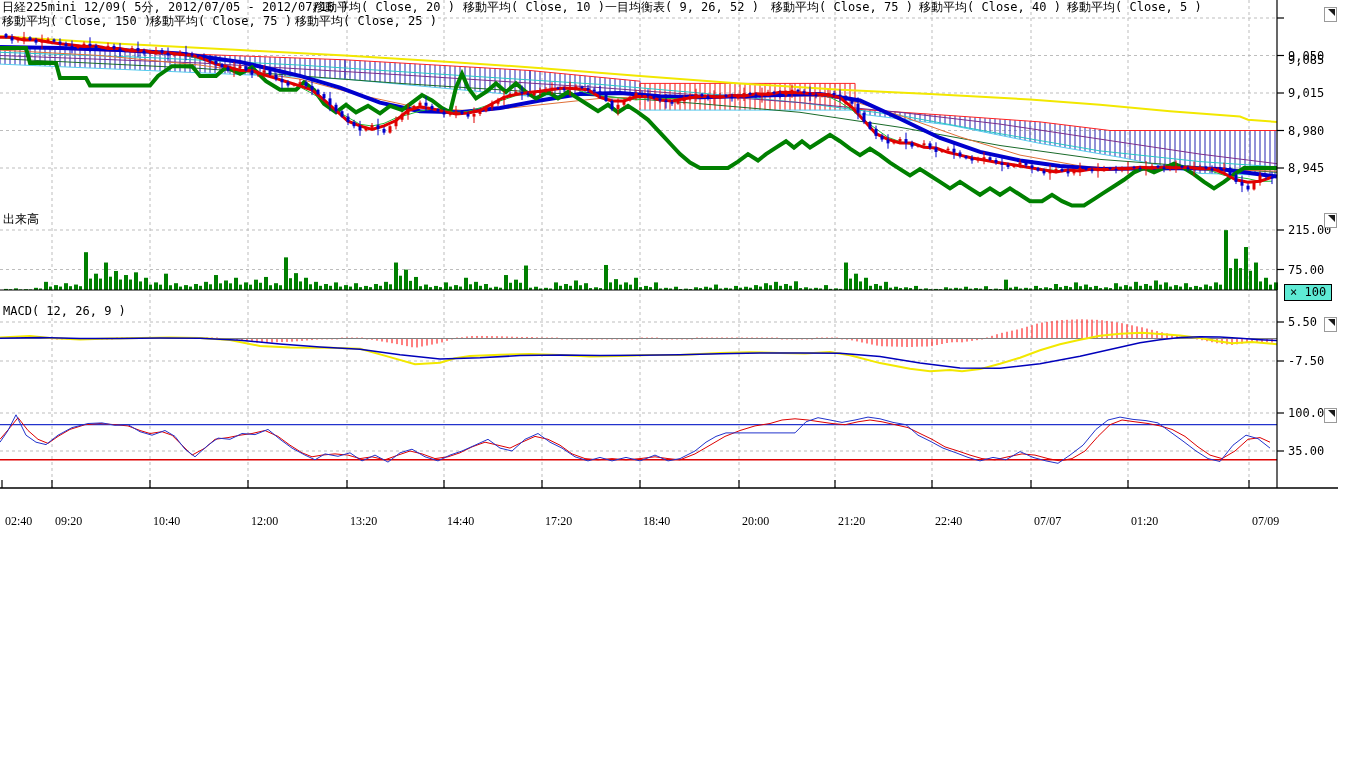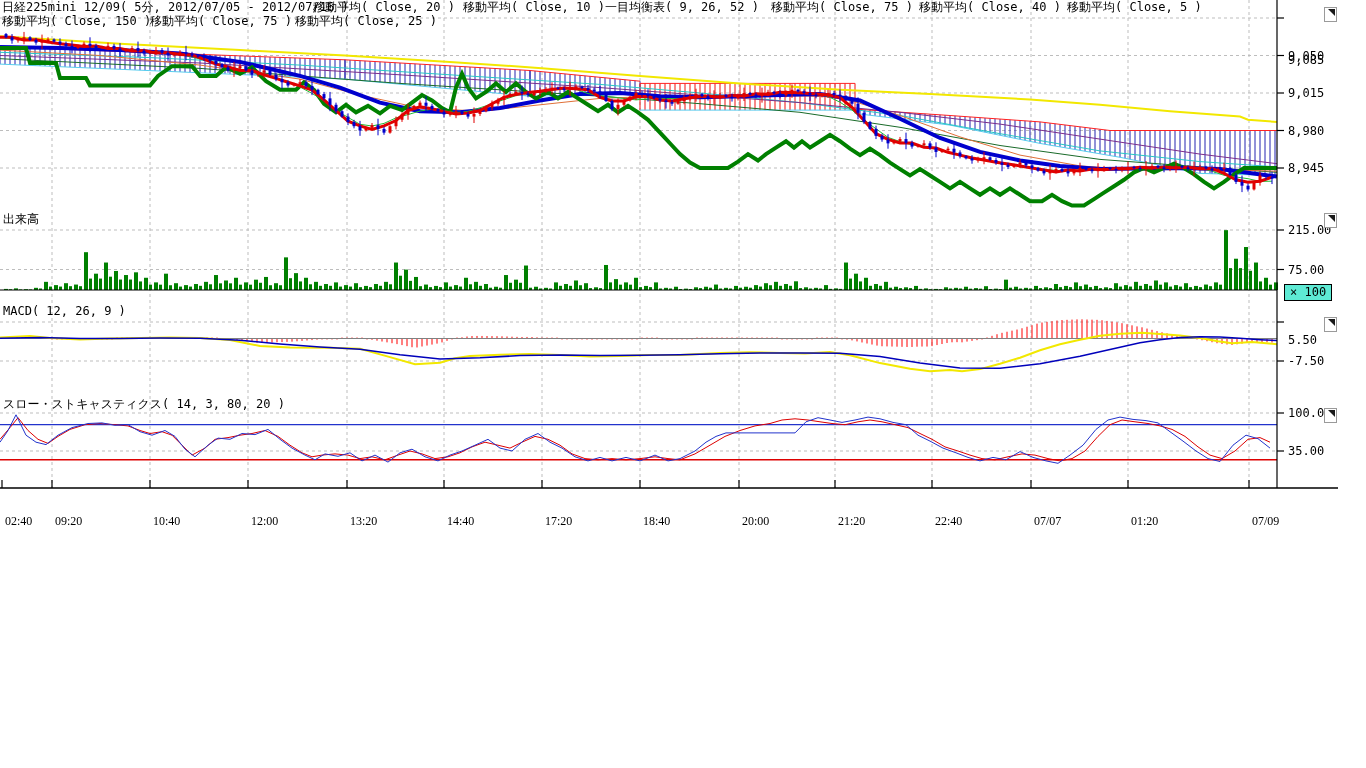--- a/index.html
+++ b/index.html
@@ -1305,31 +1305,30 @@
       <div class="hitem" style="left: 1067px; top: 1px;">移動平均( Close, 5 )</div>
     </div>
   <div id="hdr2">
       <div class="hitem" style="left: 2px; top: 15px;">移動平均( Close, 150 )</div>
       <div class="hitem" style="left: 150px; top: 15px;">移動平均( Close, 75 )</div>
       <div class="hitem" style="left: 295px; top: 15px;">移動平均( Close, 25 )</div>
     </div>
 
   <div class="pane-label" style="top:211px">出来高</div>
   <div class="pane-label" style="top:304px">MACD( 12, 26, 9 )</div>
-  <div class="pane-label" style="top:396px">スロー・ストキャスティクス( 14, 3, 80, 20 )</div>
 
   <div id="ylabels">
       <div class="ylab" style="top: 18px; margin-top: 42px;">9,085</div>
       <div class="ylab" style="top: 55.5px;">9,050</div>
       <div class="ylab" style="top: 93px;">9,015</div>
       <div class="ylab" style="top: 130.5px;">8,980</div>
       <div class="ylab" style="top: 168px;">8,945</div>
       <div class="ylab" style="top: 230px;">215.00</div>
       <div class="ylab" style="top: 269.5px;">75.00</div>
-      <div class="ylab" style="top: 340px;">5.50</div>
+      <div class="ylab" style="top: 322px;">5.50</div>
       <div class="ylab" style="top: 361px; text-align: center;">-7.50</div>
       <div class="ylab" style="top: 413px;">100.00</div>
       <div class="ylab" style="top: 451px;">35.00</div>
     </div>
   <div id="xlabels">
       <div class="xlab" style="left: 5px;">02:40</div>
       <div class="xlab" style="left: 55px;">09:20</div>
       <div class="xlab" style="left: 153px;">10:40</div>
       <div class="xlab" style="left: 251px;">12:00</div>
       <div class="xlab" style="left: 350px;">13:20</div>

